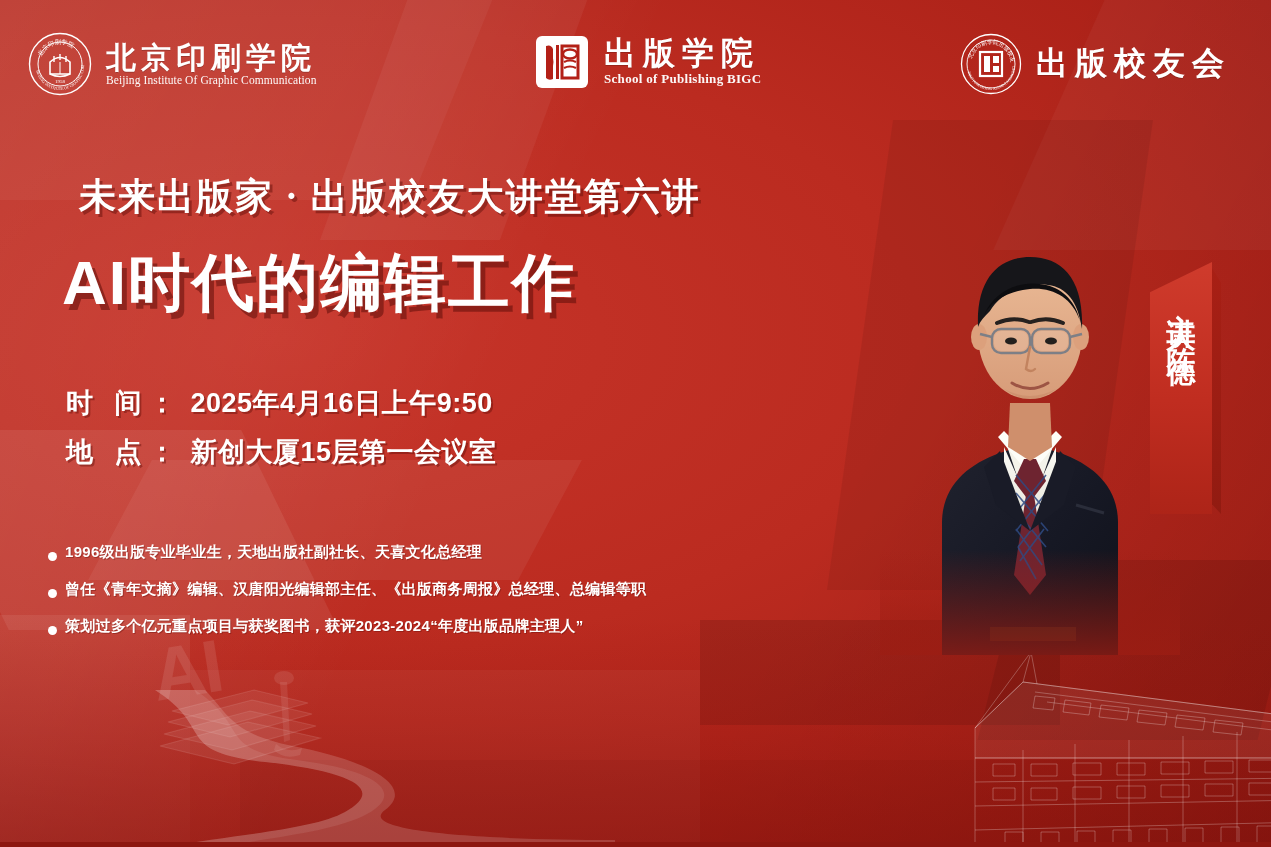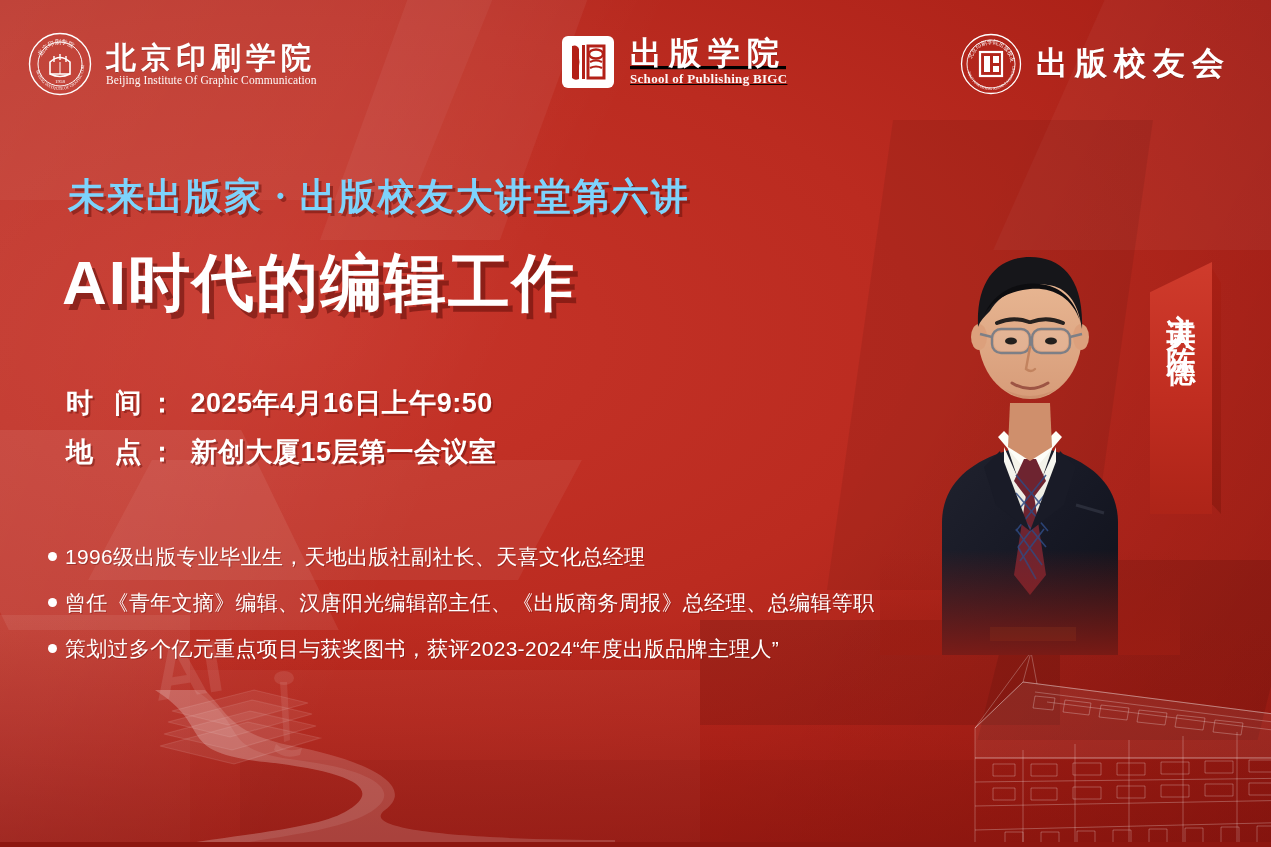--- a/index.html
+++ b/index.html
@@ -71,21 +71,21 @@
   }
   .wm-books { position:absolute; left:130px; top:660px; width:220px; height:140px; opacity:.55; }
   .wm-road  { position:absolute; left:55px; top:690px; width:560px; height:170px; opacity:.95; }
   .wm-building { position:absolute; left:905px; top:640px; width:400px; height:210px; opacity:.95; }
 
   
   .logos { position:absolute; left:0; top:0; width:100%; height:128px; }
 
   .logo-block { position:absolute; display:flex; align-items:center; }
   .logo-bigc { left:28px; top:32px; }
-  .logo-pub  { left:560px; top:34px;text-decoration:underline; }
+  .logo-pub  { left:534px; top:34px; }
   .logo-alum { left:960px; top:33px; }
 
   .seal { flex:0 0 auto; }
 
   .logo-text { margin-left:14px; color:#fff; }
   .logo-cn {
     font-family:"Liberation Serif", serif;
     font-size:30px; font-weight:bold; letter-spacing:5px;
     line-height:1.05; white-space:nowrap;
     text-shadow:0 1px 0 rgba(0,0,0,.18);
@@ -93,23 +93,23 @@
   .logo-cn.big { font-size:32px; letter-spacing:7px; }
   .logo-en {
     font-family:"Liberation Serif", serif;
     font-size:11.5px; letter-spacing:.1px; 
     white-space:nowrap; opacity:.97;
   }
   .logo-en.b { font-weight:bold; font-size:13px; letter-spacing:.3px; }
 
   
   .subtitle {
-    position:absolute; left:68px; top:172px;
+    position:absolute; left:79px; top:172px;
     font-family:"Liberation Serif", serif;
-    font-size:37px; font-weight:bold; color:#7dd3fc;
+    font-size:37px; font-weight:bold; color:#ffffff;
     letter-spacing:2px; white-space:nowrap;
     text-shadow:3px 3px 0 rgba(90,10,6,.45);
   }
   .title {
     position:absolute; left:62px; top:252px;
     font-family:"Liberation Sans", sans-serif;
     font-size:62px; font-weight:bold; color:#fff;
     letter-spacing:2px; line-height:1; white-space:nowrap;
     text-shadow:5px 6px 0 rgba(86,10,6,.50);
   }
@@ -120,21 +120,21 @@
     font-size:27px; font-weight:bold; white-space:nowrap;
     margin-bottom:13px;
     text-shadow:2px 2px 0 rgba(90,10,6,.40);
   }
   .meta-label { letter-spacing:7px; margin-right:8px; }
   .meta-value { letter-spacing:.5px; }
 
   .bullets { position:absolute; left:48px; top:543px; color:#fff; }
   .bullet {
     display:flex; align-items:flex-start;
-    font-size:21px; font-weight:400; white-space:nowrap;
+    font-size:15px; font-weight:700; white-space:nowrap;
     margin-bottom:18px; letter-spacing:.3px;
     text-shadow:1px 1px 0 rgba(90,10,6,.35);
   }
   .dot {
     flex:0 0 auto; width:9px; height:9px; border-radius:50%;
     background:#fff; margin-top:9px; margin-right:8px;
   }
 
   
   .speaker-photo {

